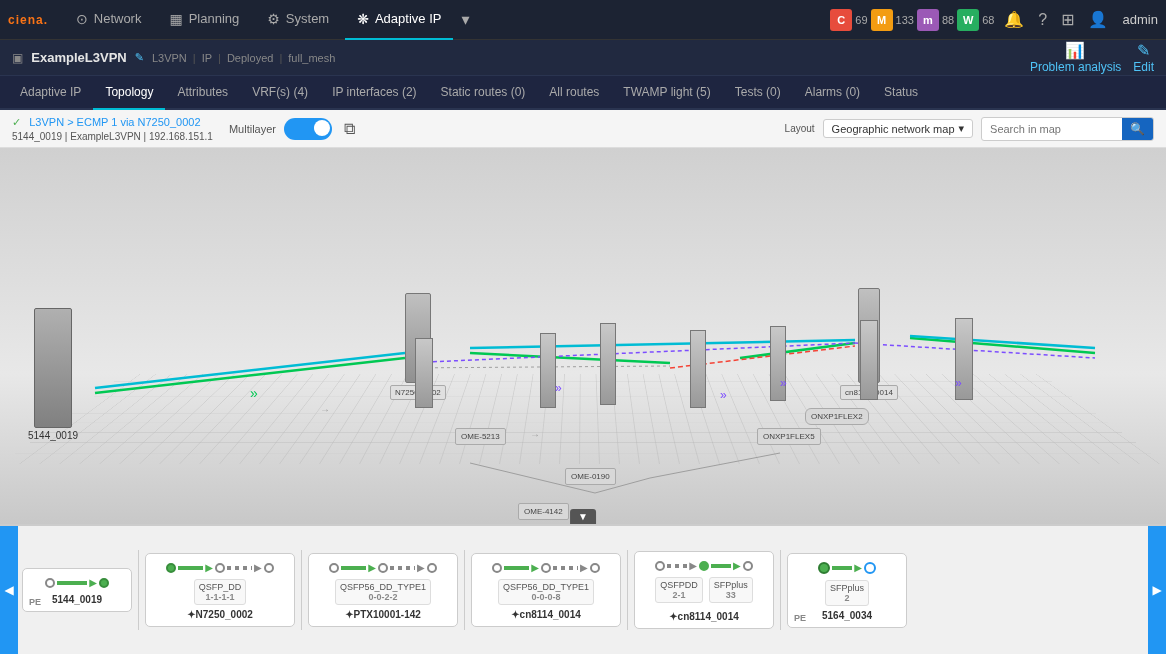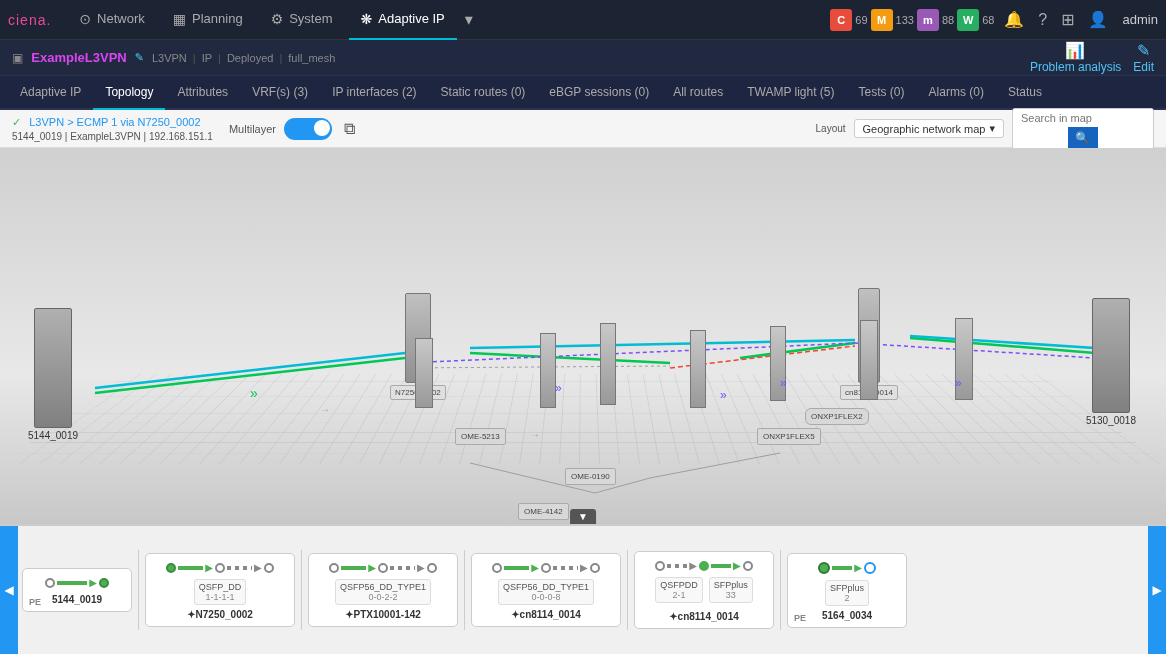--- a/index.html
+++ b/index.html
@@ -4,21 +4,21 @@
   <style>
     * { box-sizing: border-box; margin: 0; padding: 0; }
     body { font-family: 'Segoe UI', Arial, sans-serif; background: #1a1a2e; color: #ccc; font-size: 12px; overflow: hidden; width: 1166px; height: 654px; }
 
     
     .top-nav {
       display: flex; align-items: center; background: #1c2333; height: 40px;
       border-bottom: 1px solid #333; padding: 0 8px; gap: 4px;
     }
     .logo { display: flex; align-items: center; margin-right: 12px; }
-    .logo-text { color: #ec4899; font-size: 14px; font-weight: normal; letter-spacing: 1px; }
+    .logo-text { color: #f97316; font-size: 12px; font-weight: bold; letter-spacing: 1px; }
     .nav-item {
       display: flex; align-items: center; gap: 6px; color: #aaa;
       padding: 0 12px; height: 40px; cursor: pointer; font-size: 13px;
       border-bottom: 2px solid transparent;
     }
     .nav-item.active { color: #fff; border-bottom-color: #00bcd4; }
     .nav-icon { font-size: 14px; }
     .nav-spacer { flex: 1; }
     .nav-right { display: flex; align-items: center; gap: 6px; }
     .badge-group { display: flex; align-items: center; gap: 3px; }
@@ -33,21 +33,21 @@
     .badge-num { color: #aaa; font-size: 11px; }
     .nav-icon-btn { color: #aaa; cursor: pointer; font-size: 16px; padding: 4px; }
     .admin-label { color: #ccc; font-size: 13px; margin-left: 4px; }
 
     
     .breadcrumb-bar {
       display: flex; align-items: center; background: #212940; height: 36px;
       padding: 0 12px; border-bottom: 1px solid #2a3450; gap: 8px;
     }
     .breadcrumb-icon { color: #888; font-size: 12px; }
-    .breadcrumb-title { color: #d946ef; font-size: 13px; font-weight: 600; }
+    .breadcrumb-title { color: #e5e5e5; font-size: 13px; font-weight: 600; }
     .breadcrumb-edit { color: #4fc3f7; font-size: 11px; cursor: pointer; }
     .breadcrumb-tags { display: flex; gap: 6px; color: #888; font-size: 11px; }
     .breadcrumb-sep { color: #555; }
     .breadcrumb-spacer { flex: 1; }
     .top-right-btns { display: flex; gap: 12px; align-items: center; }
     .top-btn { color: #4fc3f7; font-size: 12px; cursor: pointer; display: flex; flex-direction: column; align-items: center; }
     .top-btn-icon { font-size: 16px; }
 
     
     .tab-bar {
@@ -82,21 +82,21 @@
     }
     .layers-icon { color: #555; font-size: 16px; cursor: pointer; margin-left: 4px; }
     .topo-toolbar-spacer { flex: 1; }
     .layout-label { color: #555; font-size: 10px; }
     .layout-select {
       display: flex; align-items: center; border: 1px solid #ccc; background: #fff;
       border-radius: 3px; padding: 2px 8px; gap: 4px; cursor: pointer; font-size: 11px; color: #333;
     }
     .search-box {
       display: flex; align-items: center; border: 1px solid #ccc; background: #fff;
-      border-radius: 3px; overflow: hidden; flex-direction: column;
+      border-radius: 3px; overflow: hidden;
     }
     .search-input {
       border: none; outline: none; padding: 3px 8px; font-size: 11px; width: 140px; color: #555;
     }
     .search-btn { background: #1565c0; color: #fff; border: none; padding: 4px 8px; cursor: pointer; font-size: 12px; }
     .topology-view {
       flex: 1; background: #e8e8e8; position: relative; overflow: hidden;
       background: linear-gradient(180deg, #d0d0d0 0%, #e8e8e8 60%, #c8c8c8 100%);
     }
 
@@ -164,21 +164,21 @@
       height: 4px; flex: 1; min-width: 20px;
       background: repeating-linear-gradient(90deg, #888 0px, #888 4px, transparent 4px, transparent 8px);
     }
     .path-arrow { color: #4caf50; font-size: 10px; }
     .path-arrow-gray { color: #888; font-size: 10px; }
     .device-card {
       background: #f8f8f8; border: 1px solid #ddd; border-radius: 3px;
       padding: 2px 4px; font-size: 9px; color: #555; text-align: center; margin-bottom: 4px;
       white-space: nowrap;
     }
-    .device-sub { font-size: 9px; color: #888; }
+    .device-sub { font-size: 9px; color: #888; font-weight: bold; }
     .path-node-label {
       font-size: 10px; font-weight: 600; color: #333; text-align: center;
     }
     .pe-label { position: absolute; bottom: 4px; left: 6px; font-size: 9px; color: #888; font-weight: 600; }
 
     
     .seg-divider { width: 1px; height: 80px; background: #ccc; margin: 0 2px; }
   </style>
 </head>
 <body>
@@ -254,30 +254,27 @@
   <div class="tab">
       <span>Adaptive IP</span>
     </div>
   <div class="tab active">
       <span>Topology</span>
     </div>
   <div class="tab">
       <span>Attributes</span>
     </div>
   <div class="tab">
-      <span>VRF(s) (3)</span>
+      <span>VRF(s) (4)</span>
     </div>
   <div class="tab">
       <span>IP interfaces (2)</span>
     </div>
   <div class="tab">
       <span>Static routes (0)</span>
-    </div>
-  <div class="tab">
-      <span>eBGP sessions (0)</span>
     </div>
   <div class="tab">
       <span>All routes</span>
     </div>
   <div class="tab">
       <span>TWAMP light (5)</span>
     </div>
   <div class="tab">
       <span>Tests (0)</span>
     </div>
@@ -351,24 +348,20 @@
       <div style="width:26px; height:90px; background:linear-gradient(180deg,#c0c0c0,#909090); border:1px solid #777; border-radius:2px;"></div>
       <div style="background:#e0e0e0; border:1px solid #aaa; border-radius:2px; padding:2px 4px; font-size:8px; color:#444; margin-top:2px; white-space:nowrap;">N7250_0002</div>
     </div>
 
 
     <div class="node" style="position:absolute; left:840px; top:140px;">
       <div style="width:22px; height:95px; background:linear-gradient(180deg,#c0c0c0,#909090); border:1px solid #777; border-radius:2px;"></div>
       <div style="background:#e0e0e0; border:1px solid #aaa; border-radius:2px; padding:2px 4px; font-size:8px; color:#444; margin-top:2px; white-space:nowrap;">cn8114_0014</div>
     </div>
 
-    <div class="node" style="position:absolute; right:30px; top:150px;">
-      <div style="width:38px; height:115px; background:linear-gradient(180deg,#b0b0b0,#808080); border:1px solid #666; border-radius:2px;"></div>
-      <div class="node-label" style="font-size:10px; color:#333;">5130_0018</div>
-    </div>
 
     <div class="node" style="position:absolute; left:455px; top:280px;">
       <div style="background:#d8d8d8; border:1px solid #aaa; border-radius:2px; padding:3px 5px; font-size:8px; color:#444; white-space:nowrap;">OME-5213</div>
     </div>
 
     <div class="node" style="position:absolute; left:565px; top:320px;">
       <div style="background:#d8d8d8; border:1px solid #aaa; border-radius:2px; padding:3px 5px; font-size:8px; color:#444; white-space:nowrap;">OME-0190</div>
     </div>
 
     <div class="node" style="position:absolute; left:510px; top:355px;">

